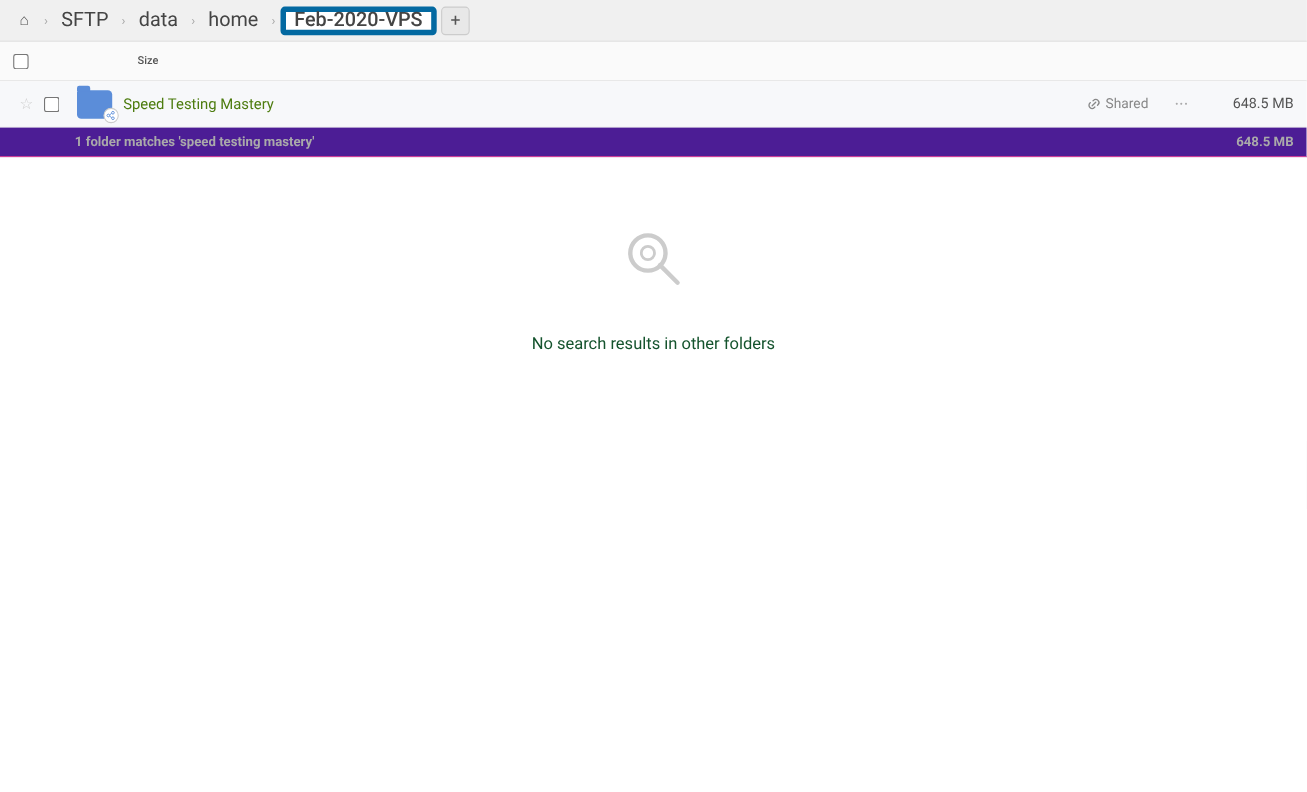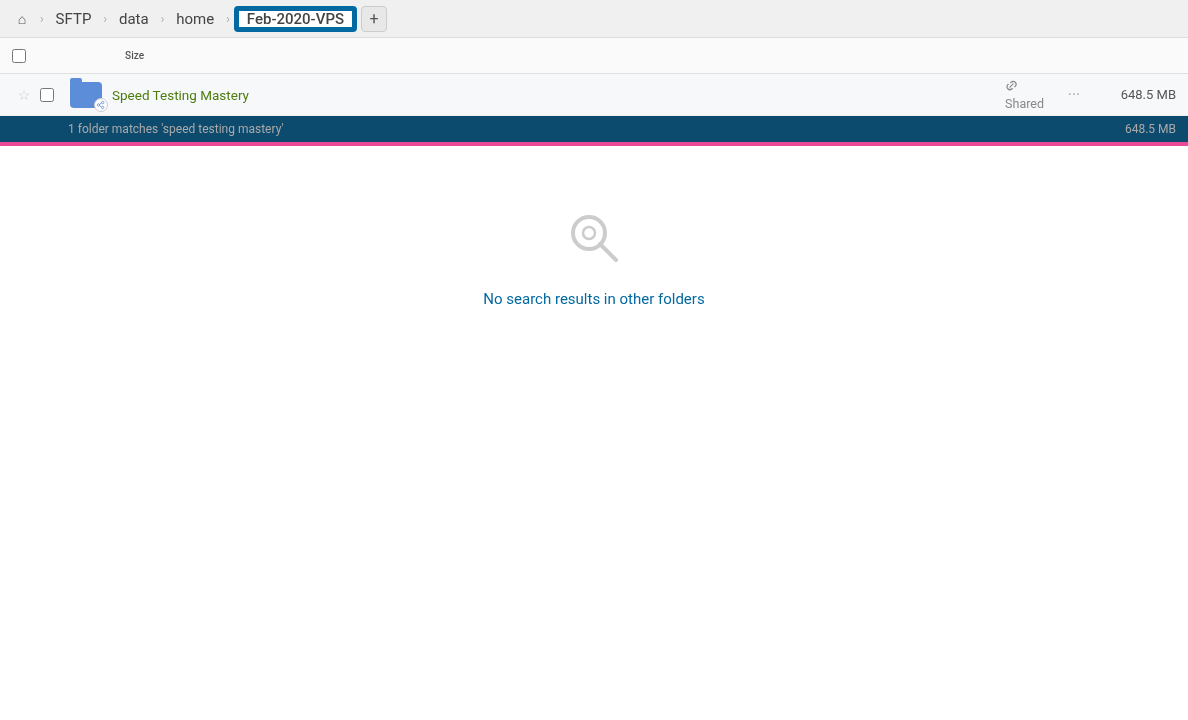--- a/index.html
+++ b/index.html
@@ -39,21 +39,21 @@
       color: #aaa;
       font-size: 12px;
       margin: 0 2px;
     }
     .breadcrumb-item {
       display: flex;
       align-items: center;
       padding: 3px 8px;
       border-radius: 4px;
       cursor: pointer;
-      font-size: 15px;
+      font-size: 18px;
       color: #444;
       height: 26px;
     }
     .breadcrumb-item.active {
       background: #fff;
       border: 5px solid #0369a1;
       font-weight: 500;
     }
     .breadcrumb-add {
       display: flex;
@@ -181,25 +181,25 @@
     }
 
     .row-name {
       flex: 1;
       font-size: 13.5px;
       color: #4d7c0f;
     }
 
     .row-shared {
       display: flex;
+      align-items: center;
       gap: 4px;
       color: #888;
       font-size: 12.5px;
       margin-right: 16px;
-      flex-direction: column;
     }
     .row-shared svg {
       width: 13px;
       height: 13px;
     }
 
     .row-more {
       width: 28px;
       height: 28px;
       display: flex;
@@ -218,24 +218,25 @@
       font-size: 13px;
       color: #555;
     }
 
     
     .matches-row {
       display: flex;
       align-items: center;
       justify-content: space-between;
       padding: 6px 12px 6px 68px;
-      background: #0c4a6e;
+      background: #4c1d95;
       font-size: 12px;
       color: #aaa;
-      border-bottom: 4px solid #ec4899;
+      border-bottom: 1px solid #ec4899;
+      font-weight: bold;
     }
 
     
     .empty-state {
       display: flex;
       flex-direction: column;
       align-items: center;
       justify-content: center;
       flex: 1;
       padding: 60px 0 80px;
@@ -244,21 +245,22 @@
 
     .empty-search-icon {
       width: 64px;
       height: 64px;
       margin-bottom: 20px;
       color: #ccc;
     }
 
     .empty-text {
       font-size: 15px;
-      color: #0369a1;
+      color: #14532d;
+      margin-top: 16px;
     }
 
     input[type="checkbox"] {
       width: 14px;
       height: 14px;
       cursor: pointer;
       accent-color: #5b8dd9;
     }
   </style>
 </head>

